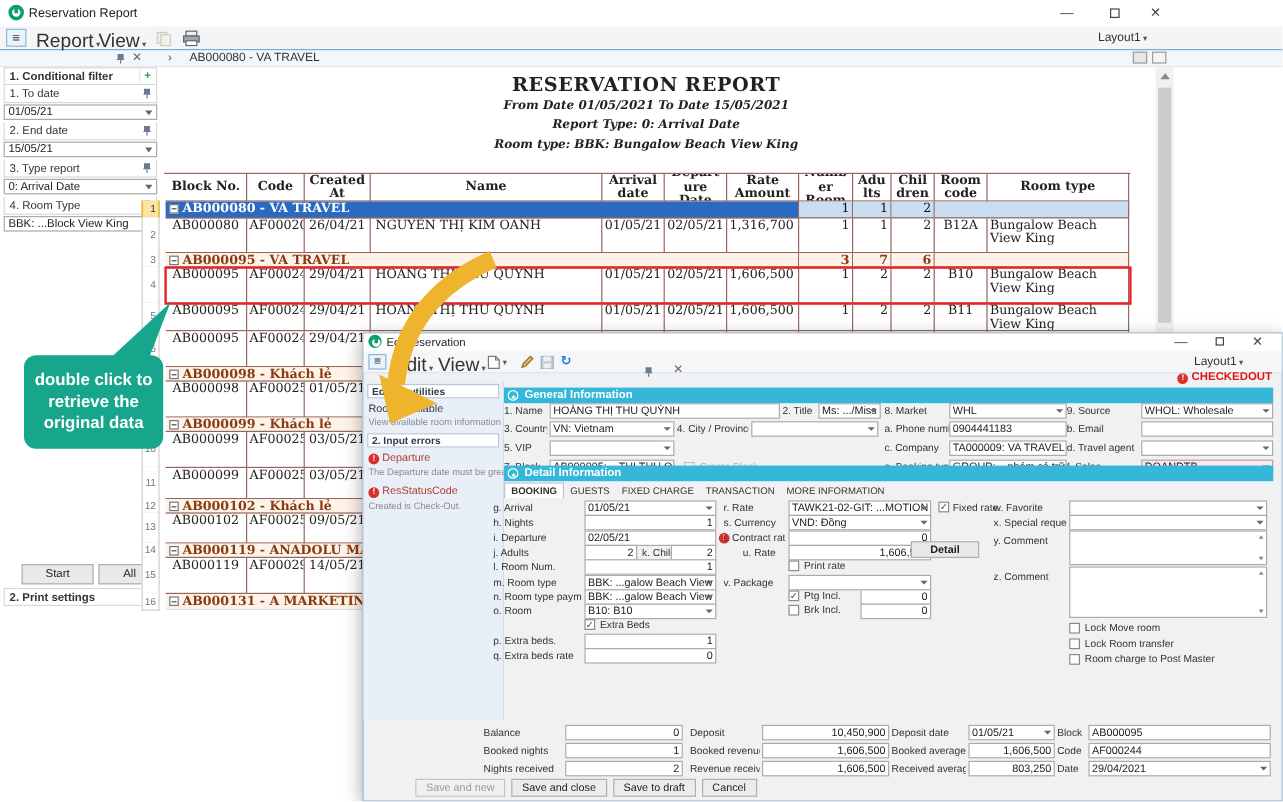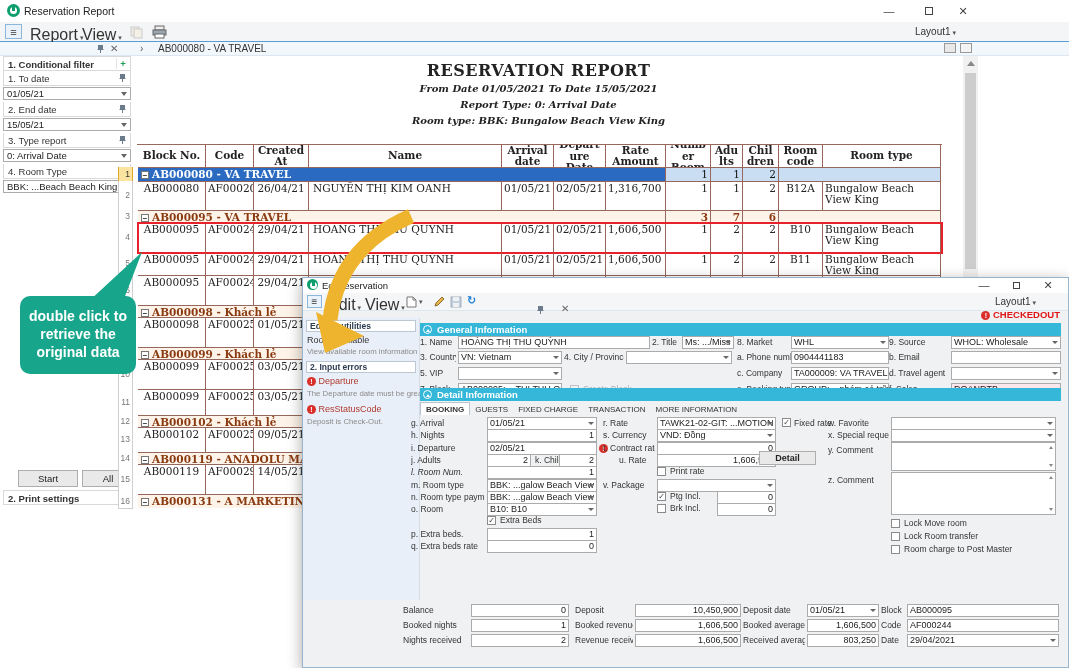--- a/index.html
+++ b/index.html
@@ -147,21 +147,21 @@
         <div class="cmb sb-combo">15/05/21</div>
         <div class="sb-row">3. Type report<svg width="9" height="10" class="sb-pin">
             <path d="M2 1h5v4l1 1H1l1-1z" fill="#6b7b8c"></path>
             <rect x="4" y="6" width="1" height="3" fill="#6b7b8c"></rect>
           </svg></div>
         <div class="cmb sb-combo">0: Arrival Date</div>
         <div class="sb-row">4. Room Type<svg width="9" height="10" class="sb-pin">
             <path d="M2 1h5v4l1 1H1l1-1z" fill="#6b7b8c"></path>
             <rect x="4" y="6" width="1" height="3" fill="#6b7b8c"></rect>
           </svg></div>
-        <div class="cmb sb-combo">BBK: ...Beach Beach King</div>
+        <div class="cmb sb-combo">BBK: ...Block View King</div>
       </div>
     <div class="btn" style="position:absolute;left:18px;top:414px;width:60px;height:17px;line-height:15px;">Start</div>
     <div class="btn" style="position:absolute;left:82px;top:414px;width:52px;height:17px;line-height:15px;overflow:hidden;">All parameters</div>
     <div class="sb-row sb-head" style="position:absolute;left:0;top:434px;width:128px;">2. Print settings</div>
   </div>
 
   <div class="rpt-page">
     <div class="rpt-title">RESERVATION REPORT</div>
     <div class="rpt-sub" style="top:27px;">From Date 01/05/2021 To Date 15/05/2021</div>
     <div class="rpt-sub" style="top:43px;">Report Type: 0: Arrival Date</div>
@@ -405,21 +405,21 @@
     </div>
 
     <div class="util">
       <div class="ucap" style="top:2px;">Editing utilities</div>
       <div class="uitem" style="top:17px;">Room Available</div>
       <div class="udesc" style="top:29px;">View available room information</div>
       <div class="ucap" style="top:43px;">2. Input errors</div>
       <div class="uitem uerr" style="top:58px;"><span class="eicon">!</span> <span>Departure</span></div>
       <div class="udesc" style="top:71px;">The Departure date must be grea...</div>
       <div class="uitem uerr" style="top:86px;"><span class="eicon">!</span> <span>ResStatusCode</span></div>
-      <div class="udesc" style="top:99px;">Deposit is Check-Out.</div>
+      <div class="udesc" style="top:99px;">Created is Check-Out.</div>
     </div>
 
     <div class="teal" style="left:117px;top:45px;right:7px;"><span class="cir"></span><span>General Information</span></div>
     <div id="gen-rows" style="position:absolute;left:117px;top:58px;width:643px;height:62px;">
         <div class="flab" style="position: absolute; left: 0px; top: 0px; width: 36px; height: 12px;">1. Name</div>
         <div class="inp" style="position: absolute; left: 38px; top: 0px; width: 192px; height: 13px;">HOÀNG THỊ THU QUỲNH</div>
         <div class="flab" style="position: absolute; left: 232px; top: 0px; width: 28px; height: 12px;">2. Title</div>
         <div class="cmb2" style="position: absolute; left: 262px; top: 0px; width: 52px; height: 13px;">Ms: .../Miss</div>
         <div class="flab" style="position: absolute; left: 317px; top: 0px; width: 52px; height: 12px;">8. Market</div>
         <div class="cmb2" style="position: absolute; left: 371px; top: 0px; width: 98px; height: 13px;">WHL</div>
@@ -457,21 +457,21 @@
         <div class="cmb2" style="position: absolute; left: 76px; top: 0px; width: 110px; height: 13px;">01/05/21</div>
         <div class="flab" style="position: absolute; left: 0px; top: 12px; width: 74px; height: 12px;">h. Nights</div>
         <div class="inp numf" style="position: absolute; left: 76px; top: 12px; width: 110px; height: 13px;">1</div>
         <div class="flab" style="position: absolute; left: 0px; top: 25px; width: 74px; height: 12px;">i. Departure</div>
         <div class="inp" style="position: absolute; left: 76px; top: 25px; width: 110px; height: 13px;">02/05/21</div>
         <span class="eicon" style="position: absolute; left: 188px; top: 27px; width: 9px; height: 9px;">!</span>
         <div class="flab" style="position: absolute; left: 0px; top: 37px; width: 74px; height: 12px;">j. Adults</div>
         <div class="inp numf" style="position: absolute; left: 76px; top: 37px; width: 44px; height: 13px;">2</div>
         <div class="flab" style="position: absolute; left: 124px; top: 37px; width: 38px; height: 12px;">k. Children</div>
         <div class="inp numf" style="position: absolute; left: 148px; top: 37px; width: 38px; height: 13px;">2</div>
-        <div class="flab" style="position: absolute; left: 0px; top: 49px; width: 74px; height: 12px; font-style: italic;">l. Room Num.</div>
+        <div class="flab" style="position: absolute; left: 0px; top: 49px; width: 74px; height: 12px;">l. Room Num.</div>
         <div class="inp numf" style="position: absolute; left: 76px; top: 49px; width: 110px; height: 13px;">1</div>
         <div class="flab" style="position: absolute; left: 0px; top: 62px; width: 74px; height: 12px;">m. Room type</div>
         <div class="cmb2" style="position: absolute; left: 76px; top: 62px; width: 110px; height: 13px;">BBK: ...galow Beach View King</div>
         <div class="flab" style="position: absolute; left: 0px; top: 74px; width: 74px; height: 12px;">n. Room type payments</div>
         <div class="cmb2" style="position: absolute; left: 76px; top: 74px; width: 110px; height: 13px;">BBK: ...galow Beach View King</div>
         <div class="flab" style="position: absolute; left: 0px; top: 86px; width: 74px; height: 12px;">o. Room</div>
         <div class="cmb2" style="position: absolute; left: 76px; top: 86px; width: 110px; height: 13px;">B10: B10</div>
         <span class="ck" style="position: absolute; left: 76px; top: 99px; width: 9px; height: 9px;">✓</span>
         <span class="cklab" style="position: absolute; left: 89px; top: 98px; width: 80px; height: 12px;">Extra Beds</span>
         <div class="flab" style="position: absolute; left: 0px; top: 111px; width: 74px; height: 12px;">p. Extra beds.</div>
@@ -538,20 +538,21 @@
         <div class="inp" style="position: absolute; left: 604px; top: 15px; width: 152px; height: 13px;">AF000244</div>
         <div class="flab" style="position: absolute; left: 100px; top: 30px; width: 66px; height: 12px; font-size: 8.5px;">Nights received</div>
         <div class="inp numf" style="position: absolute; left: 168px; top: 30px; width: 98px; height: 13px;">2</div>
         <div class="flab" style="position: absolute; left: 272px; top: 30px; width: 58px; height: 12px; font-size: 8.5px;">Revenue received</div>
         <div class="inp numf" style="position: absolute; left: 332px; top: 30px; width: 106px; height: 13px;">1,606,500</div>
         <div class="flab" style="position: absolute; left: 440px; top: 30px; width: 62px; height: 12px; font-size: 8.5px;">Received average rate</div>
         <div class="inp numf" style="position: absolute; left: 504px; top: 30px; width: 72px; height: 13px;">803,250</div>
         <div class="flab" style="position: absolute; left: 578px; top: 30px; width: 24px; height: 12px; font-size: 8.5px;">Date</div>
         <div class="cmb2" style="position: absolute; left: 604px; top: 30px; width: 152px; height: 13px;">29/04/2021</div>
       </div>
+    <div id="ew-buttons" style="position:absolute;left:43px;top:371px;"><span class="ewbtn ewbtn-dis">Save and new</span><span class="ewbtn">Save and close</span><span class="ewbtn">Save to draft</span><span class="ewbtn">Cancel</span></div>
   </div>
 
   <svg id="overlay">
     <polygon points="88,302 142,252 122,304" fill="#17a68b"></polygon>
     <path d="M411,216 Q338,248 330,320" fill="none" stroke="#eeb42d" stroke-width="15"></path>
     <polygon points="316,312 325,353 364,336" fill="#eeb42d"></polygon>
   </svg>
   <div class="callout">double click to retrieve the original data</div>
 <div class="gutter-cell gutter-sel" style="position: absolute; left: 118px; top: 167px; width: 15px; height: 15px; line-height: 14px;">1</div>
     <div class="gutter-cell" style="position: absolute; left: 118px; top: 181px; width: 15px; height: 30px; line-height: 29px;">2</div>

